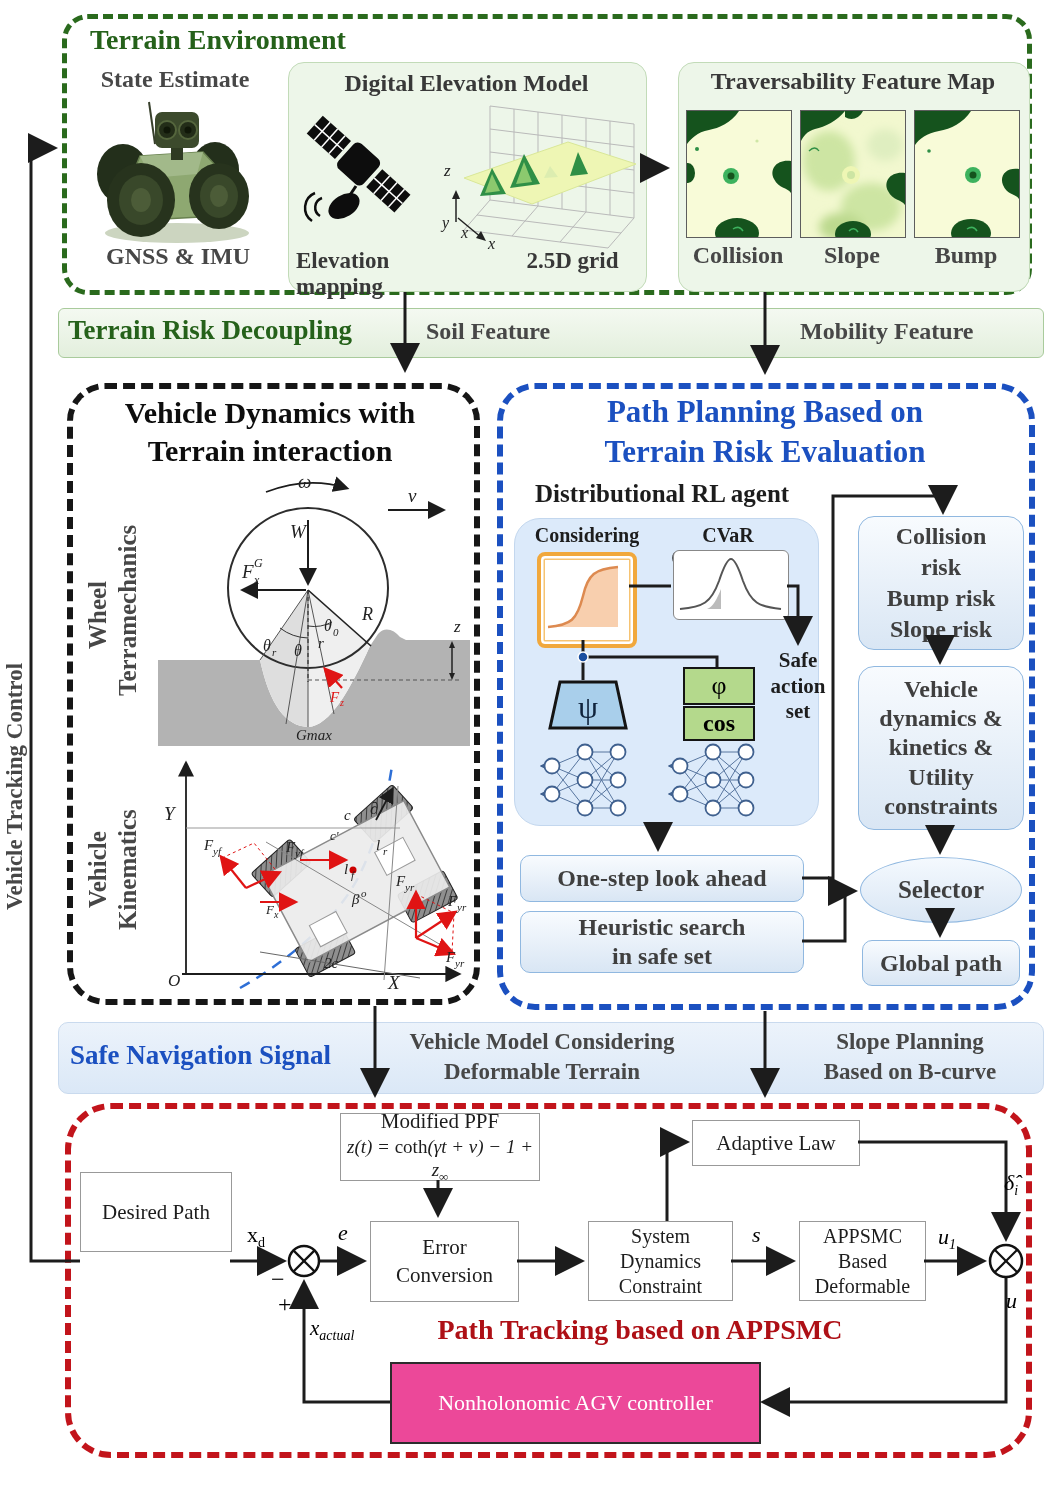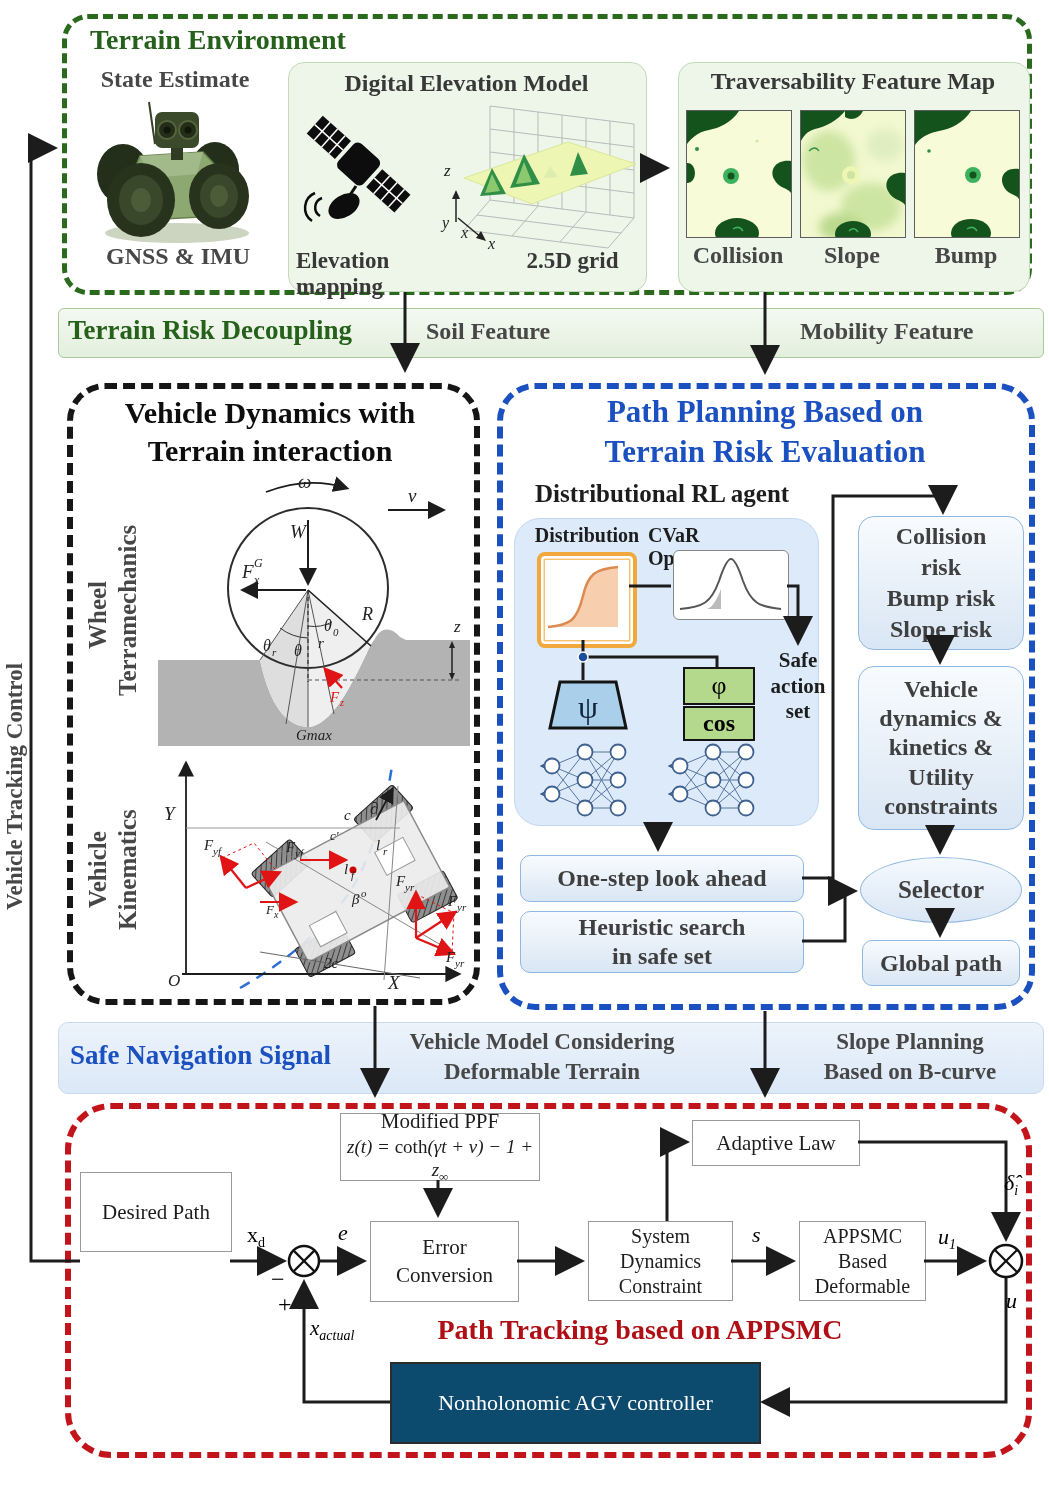--- a/index.html
+++ b/index.html
@@ -1,19 +1,19 @@
 <!DOCTYPE html>
 <html><head>
 <meta charset="utf-8">
 <style>
   html,body{margin:0;padding:0;background:#ffffff;}
   .page{position:relative;width:1049px;height:1499px;background:#fff;overflow:hidden;
         font-family:"Liberation Serif",serif;}
   .abs{position:absolute;}
-  .ctr{display:flex;align-items:center;justify-content:center;}
+  .ctr{display:flex;align-items:center;justify-content:center;text-align:center;}
   .col{display:flex;flex-direction:column;align-items:center;justify-content:center;text-align:center;}
   .b{font-weight:bold;}
   .gray{color:#474747;}
   .dkgreen{color:#25611a;}
   .blue{color:#1b50c0;}
   .maroon{color:#ae1016;}
   
   .frame-green{border:5px dashed #2a6a1d;border-radius:26px;}
   .frame-black{border:6px dashed #161616;border-radius:38px;}
   .frame-blue{border:6px dashed #1b50c0;border-radius:38px;}
@@ -318,21 +318,21 @@
     <text x="307" y="217" font-size="11" font-style="italic" fill="#222">yr</text>
     <text x="176" y="218" font-size="15" font-style="italic" fill="#222">2c</text>
   </svg>
 
   <div class="abs frame-blue" style="left:497px;top:383px;width:526px;height:615px;"></div>
   <div class="abs b blue ctr" style="left:510px;top:394px;width:510px;font-size:31px;">Path Planning Based on</div>
   <div class="abs b blue ctr" style="left:510px;top:434px;width:510px;font-size:31px;">Terrain Risk Evaluation</div>
   <div class="abs b" style="left:535px;top:480px;font-size:25px;color:#1d1d1d;">Distributional RL agent</div>
 
   <div class="abs rlpanel" style="left:514px;top:518px;width:303px;height:306px;"></div>
-  <div class="abs b ctr" style="left:532px;top:524px;width:110px;font-size:20px;color:#1d1d1d;">Distribution</div>
+  <div class="abs b ctr" style="left:532px;top:524px;width:110px;font-size:20px;color:#1d1d1d;">Considering</div>
   <div class="abs b ctr" style="left:648px;top:524px;width:160px;font-size:20px;color:#1d1d1d;">CVaR Optimization</div>
 
   <div class="abs" style="left:537px;top:552px;width:92px;height:88px;background:#fff;border:4px solid #f1a83c;border-radius:8px;box-shadow:inset 0 0 0 2.5px #fff, inset 0 0 0 4px #f6c372;"></div>
   <svg class="abs" style="left:545px;top:560px;" width="76" height="72" viewBox="0 0 76 72">
     <path d="M 3 67 C 26 65 32 60 38 36 C 43 14 50 9 73 7 L 73 67 Z" fill="#f8cfae"></path>
     <path d="M 3 67 C 26 65 32 60 38 36 C 43 14 50 9 73 7" stroke="#dd8a50" stroke-width="2.5" fill="none"></path>
   </svg>
 
   <div class="abs" style="left:673px;top:550px;width:114px;height:68px;background:#fff;border:1.5px solid #888;border-radius:6px;"></div>
   <svg class="abs" style="left:675px;top:552px;" width="110" height="64" viewBox="0 0 110 64">
@@ -493,21 +493,21 @@
     <span>System</span>
     <span>Dynamics</span>
     <span>Constraint</span>
   </div>
   <div class="abs wbox col" style="left:799px;top:1221px;width:125px;height:78px;font-size:20px;line-height:1.25;border-color:#999;">
     <span>APPSMC</span>
     <span>Based</span>
     <span>Deformable</span>
   </div>
   <div class="abs b maroon ctr" style="left:340px;top:1314px;width:600px;font-size:28px;">Path Tracking based on APPSMC</div>
-  <div class="abs ctr" style="left:390px;top:1362px;width:367px;height:78px;background:#0c4a6e;border:2px solid #2c2c2c;color:#fff;font-size:22px;">
+  <div class="abs ctr" style="left:390px;top:1362px;width:367px;height:78px;background:#ec4899;border:2px solid #2c2c2c;color:#fff;font-size:22px;">
     <span>Nonholonomic AGV controller</span>
     </div>
 
   <div class="abs" style="left:247px;top:1222px;font-size:22px;z-index:7;"><span>x</span><sub style="font-size:14px;">d</sub></div>
   <div class="abs" style="left:338px;top:1220px;font-size:22px;font-style:italic;z-index:7;">e</div>
   <div class="abs" style="left:271px;top:1266px;font-size:24px;z-index:7;">−</div>
   <div class="abs" style="left:278px;top:1291px;font-size:24px;z-index:7;">+</div>
   <div class="abs" style="left:310px;top:1316px;font-size:21px;font-style:italic;z-index:7;"><span>x</span><sub style="font-size:14px;">actual</sub></div>
   <div class="abs" style="left:752px;top:1222px;font-size:22px;font-style:italic;z-index:7;">s</div>
   <div class="abs" style="left:938px;top:1224px;font-size:22px;font-style:italic;z-index:7;"><span>u</span><sub style="font-size:14px;">1</sub></div>

